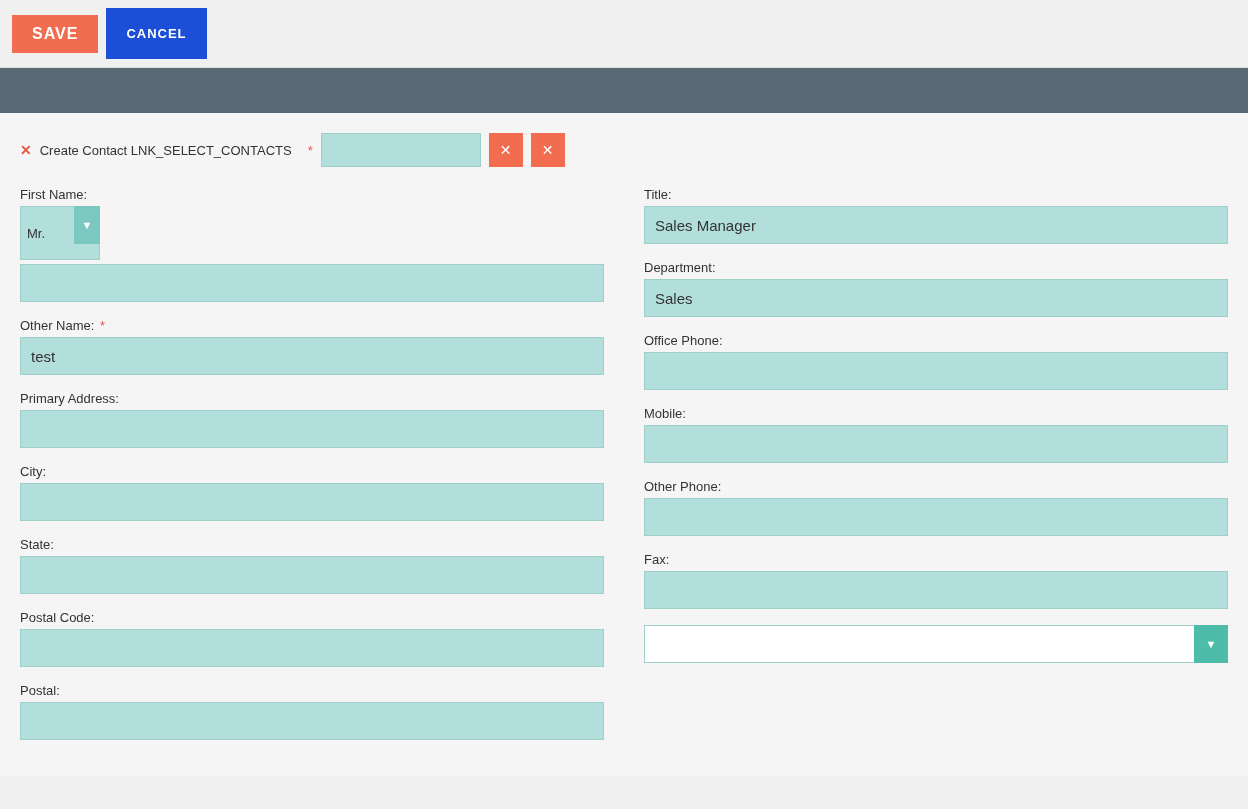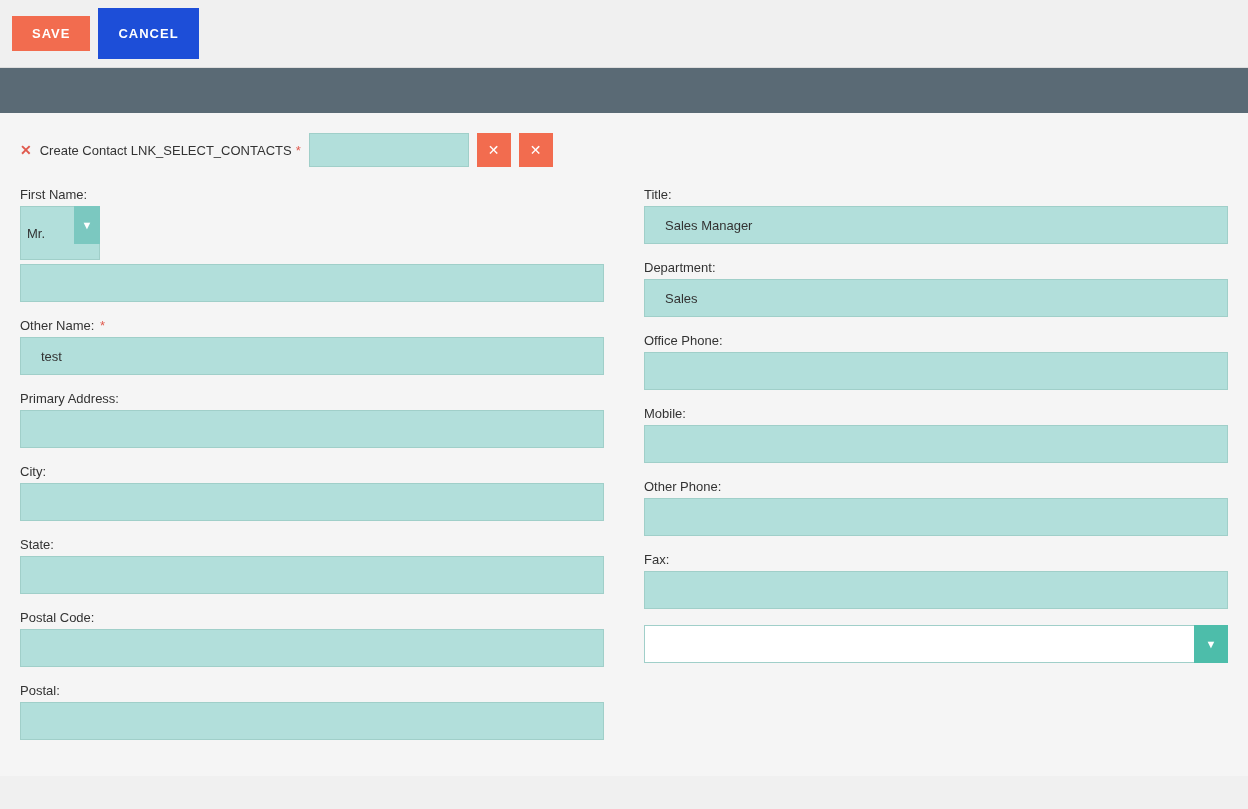--- a/index.html
+++ b/index.html
@@ -17,21 +17,21 @@
       align-items: center;
       gap: 8px;
       border-bottom: 1px solid #ddd;
     }
 
     .btn-save {
       background: #f26c4f;
       color: #fff;
       border: none;
       padding: 10px 20px;
-      font-size: 13px;
+      font-size: 16px;
       font-weight: bold;
       cursor: pointer;
       letter-spacing: 1px;
     }
 
     .btn-cancel {
       background: #1d4ed8;
       color: #fff;
       border: none;
       padding: 18px 20px;
@@ -58,21 +58,21 @@
     .create-contact-row {
       display: flex;
       align-items: center;
       gap: 8px;
       margin-bottom: 20px;
     }
 
     .create-contact-label {
       display: flex;
       align-items: flex-start;
-      gap: 4px;
+      gap: 16px;
       font-size: 13px;
       color: #333;
     }
 
     .x-icon-red {
       color: #e05a4e;
       font-size: 14px;
       font-weight: bold;
     }
 
@@ -131,22 +131,22 @@
     .required-mark {
       color: #e05a4e;
       margin-left: 2px;
     }
 
     .form-input {
       width: 100%;
       background: #b2dfdb;
       border: 1px solid #a0cfc9;
       height: 38px;
-      padding: 6px 20px;
-      font-size: 13px;
+      padding: 6px 10px;
+      font-size: 15px;
       color: #333;
       outline: none;
     }
 
     
     .firstname-row {
       display: flex;
       gap: 4px;
       margin-bottom: 4px;
     }

